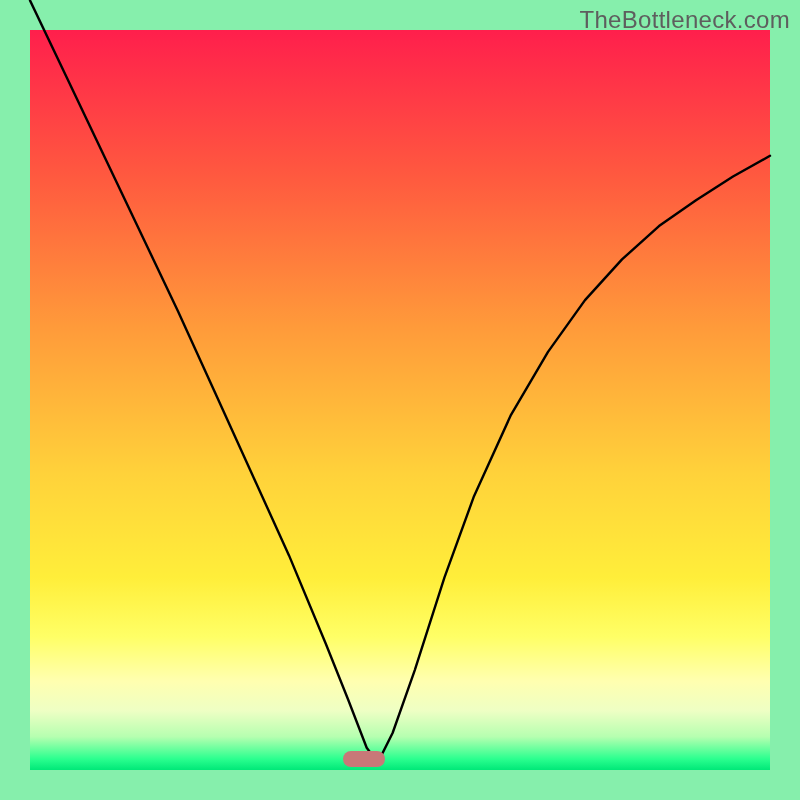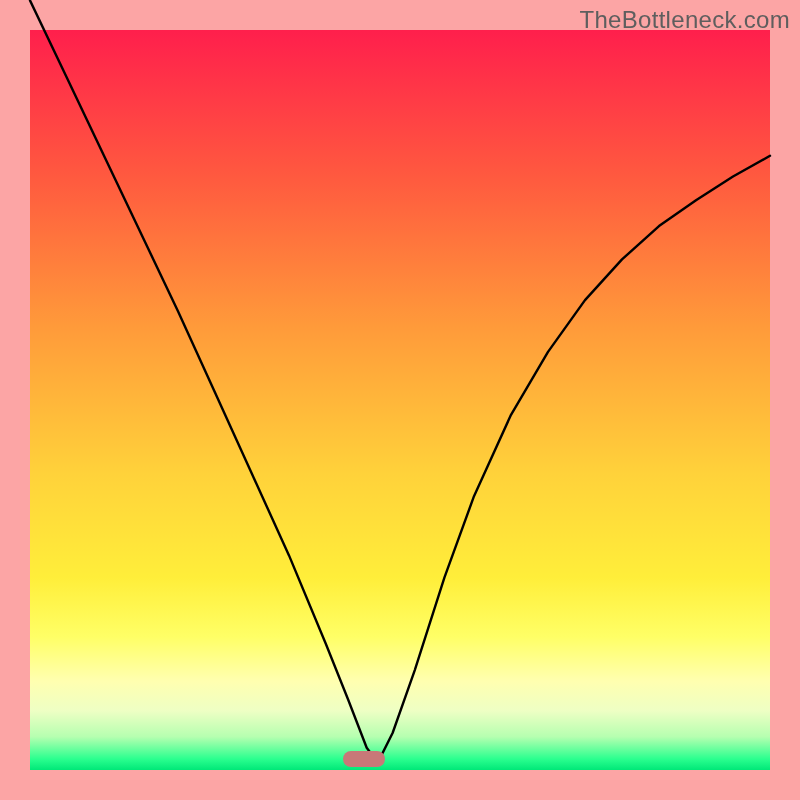--- a/index.html
+++ b/index.html
@@ -10,21 +10,21 @@
     background: #000;
     overflow: hidden;
     font-family: Arial, Helvetica, sans-serif;
   }
   .frame {
     position: absolute;
     left: 0;
     top: 0;
     width: 800px;
     height: 800px;
-    background: #fca5a5;
+    background: #86efac;
   }
   .plot-area {
     position: absolute;
     left: 30px;
     top: 30px;
     width: 740px;
     height: 740px;
     
   }
   .watermark {

